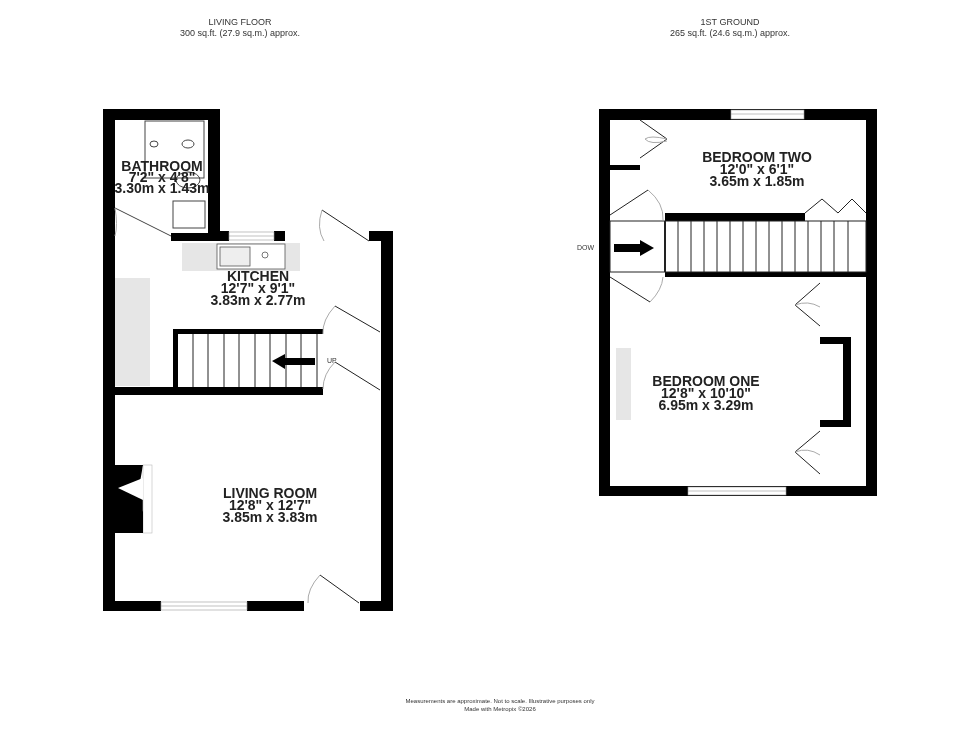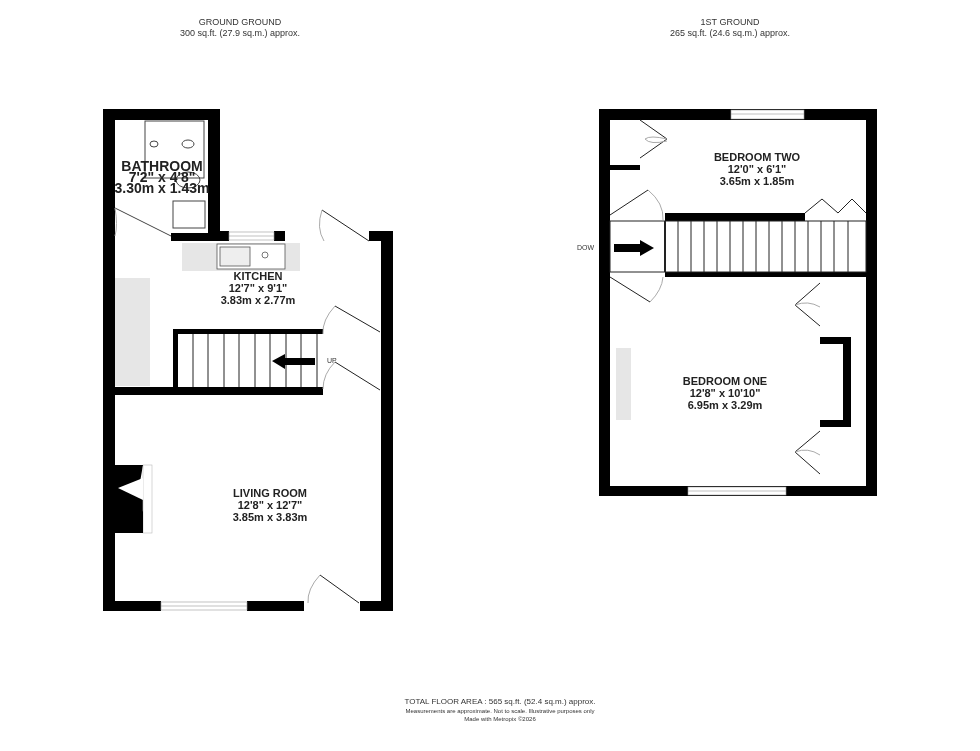--- a/index.html
+++ b/index.html
@@ -2,33 +2,33 @@
 <html><head>
 <meta charset="utf-8">
 <style>
   html, body { margin:0; padding:0; background:#ffffff; }
   body { width:980px; height:751px; position:relative; overflow:hidden; font-family:"Liberation Sans", sans-serif; color:#222; }
   .floor-header { position:absolute; text-align:center; font-size:9px; line-height:11px; color:#333; }
   .floor-header .t { display:block; }
   #gf-header { left:140px; top:17px; width:200px; }
   #ff-header { left:630px; top:17px; width:200px; }
   svg { position:absolute; left:0; top:0; }
-  .room-label { position:absolute; text-align:center; font-weight:bold; font-size:11px; line-height:12px; color:#222; white-space:nowrap; }
+  .room-label { position:absolute; text-align:center; font-weight:bold; font-size:14px; line-height:12px; color:#222; white-space:nowrap; }
   .room-label .n { display:block; }
   .room-label .d { display:block; }
   .footer { position:absolute; left:330px; top:697px; width:340px; text-align:center; color:#333; }
   .footer .total { font-size:8px; line-height:10px; display:block; }
   .footer .small { font-size:6px; line-height:8px; display:block; }
   .tag { position:absolute; font-size:7px; color:#333; }
 </style>
 </head>
 <body>
 
 <div class="floor-header" id="gf-header">
-  <span class="t">GROUND GROUND</span>
+  <span class="t">LIVING FLOOR</span>
   <span class="t">300 sq.ft. (27.9 sq.m.) approx.</span>
 </div>
 <div class="floor-header" id="ff-header">
   <span class="t">1ST GROUND</span>
   <span class="t">265 sq.ft. (24.6 sq.m.) approx.</span>
 </div>
 
 <svg width="980" height="751" viewBox="0 0 980 751">
 
   <g>
@@ -187,26 +187,25 @@
 <div class="room-label" style="left:205px; top:487px; width:130px;">
   <span class="n">LIVING ROOM</span>
   <span class="d">12'8"  x 12'7"</span>
   <span class="d">3.85m  x 3.83m</span>
 </div>
 <div class="room-label" style="left:692px; top:151px; width:130px;">
   <span class="n">BEDROOM TWO</span>
   <span class="d">12'0"  x 6'1"</span>
   <span class="d">3.65m  x 1.85m</span>
 </div>
-<div class="room-label" style="left:660px; top:375px; width:130px;">
+<div class="room-label" style="left:641px; top:375px; width:130px;">
   <span class="n">BEDROOM ONE</span>
   <span class="d">12'8"  x 10'10"</span>
   <span class="d">6.95m  x 3.29m</span>
 </div>
 
 <span class="tag" style="left:327px; top:357px;">UP</span>
 <span class="tag" style="left:577px; top:244px;">DOW</span>
 
 <div class="footer">
-  <span class="total">TOTAL FLOOR AREA : 565 sq.ft. (52.4 sq.m.) approx.</span>
   <span class="small">Measurements are approximate.  Not to scale.  Illustrative purposes only</span>
   <span class="small">Made with Metropix ©2026</span>
 </div>
 
 </body></html>

